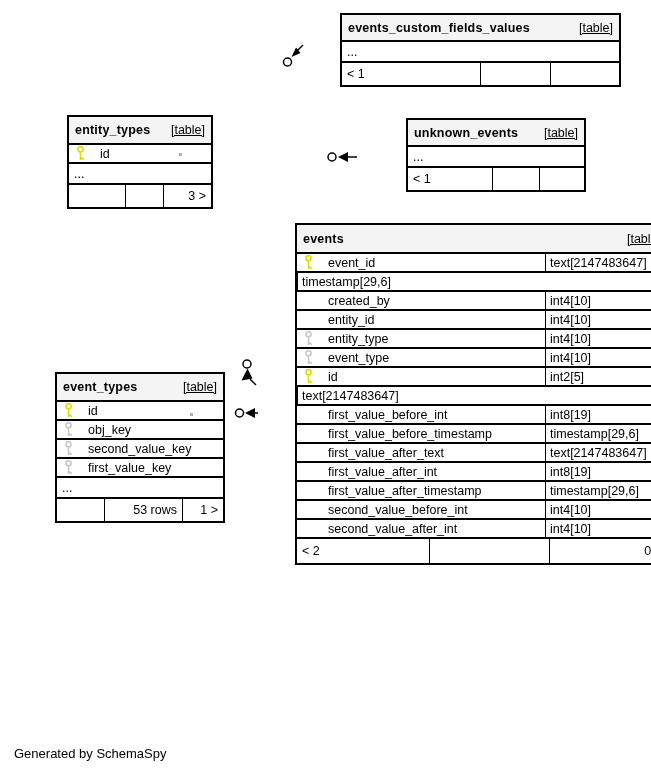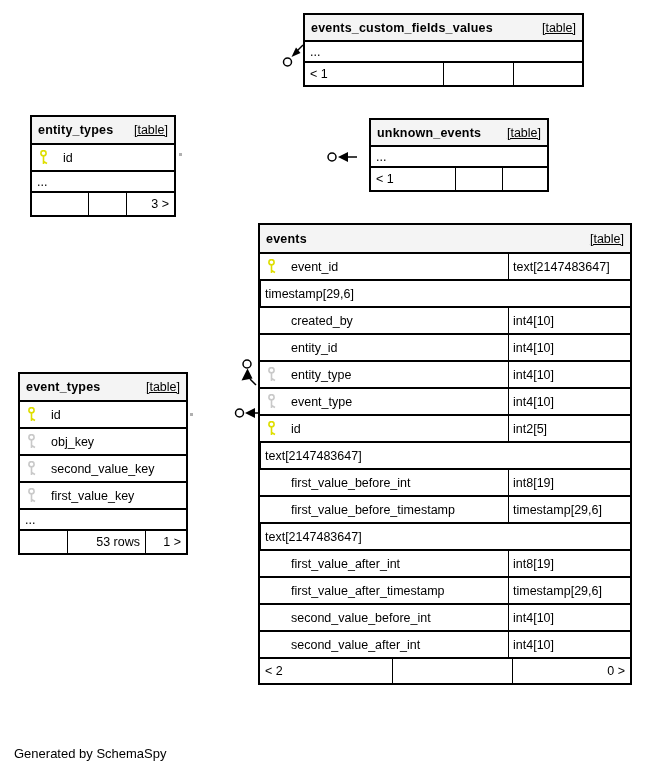--- a/index.html
+++ b/index.html
@@ -1,23 +1,23 @@
 <!DOCTYPE html>
 <html><head>
 <meta charset="utf-8">
 <style>
   html,body{margin:0;padding:0;background:#fff;}
   #canvas{position:relative;width:651px;height:776px;background:#fff;overflow:hidden;
           font-family:"Liberation Sans",sans-serif;color:#000;}
-  .tbl{position:absolute;border:2px solid #000;background:#fff;font-size:12.5px;box-sizing:border-box;}
+  .tbl{position:absolute;border:2px solid #000;background:#fff;font-size:12.5px;box-sizing:border-box;margin-left:37px;}
   .thead{display:flex;justify-content:space-between;align-items:center;background:#f4f4f4;
          border-bottom:2px solid #000;padding:0 6px;}
   .tname{font-weight:bold;letter-spacing:.2px;}
   .ttag{font-weight:normal;text-decoration:underline;}
-  .row{display:flex;align-items:center;border-bottom:2px solid #000;height:27px;box-sizing:border-box;}
+  .row{display:flex;align-items:center;border-bottom:2px solid #000;height:19px;box-sizing:border-box;}
   .row.dots{height:21px;padding-left:5px;}
   .namecell{flex:1;display:flex;align-items:center;min-width:0;height:100%;}
   .keyslot{width:24px;padding-left:7px;display:flex;align-items:center;flex:none;height:100%;}
   .typecell{width:117px;border-left:1px solid #000;padding-left:4px;flex:none;height:100%;
             display:flex;align-items:center;white-space:nowrap;overflow:hidden;}
   .tfoot{display:flex;height:22px;align-items:center;}
   .fcell{padding:0 5px;white-space:nowrap;display:flex;align-items:center;height:100%;box-sizing:border-box;}
   .fcell.sep{border-left:1px solid #000;}
   .fcell.r{justify-content:flex-end;}
   .overlay{position:absolute;left:0;top:0;pointer-events:none;}
@@ -166,20 +166,24 @@
       <div class="typecell">int8[19]</div>
     </div>
     <div class="row">
       <div class="namecell">
           <span class="keyslot"></span>
         <span>first_value_before_timestamp</span>
         </div>
       <div class="typecell">timestamp[29,6]</div>
     </div>
     <div class="row">
+      <div class="namecell">
+          <span class="keyslot"></span>
+        <span>first_value_after_text</span>
+        </div>
       <div class="typecell">text[2147483647]</div>
     </div>
     <div class="row">
       <div class="namecell">
           <span class="keyslot"></span>
         <span>first_value_after_int</span>
         </div>
       <div class="typecell">int8[19]</div>
     </div>
     <div class="row">

